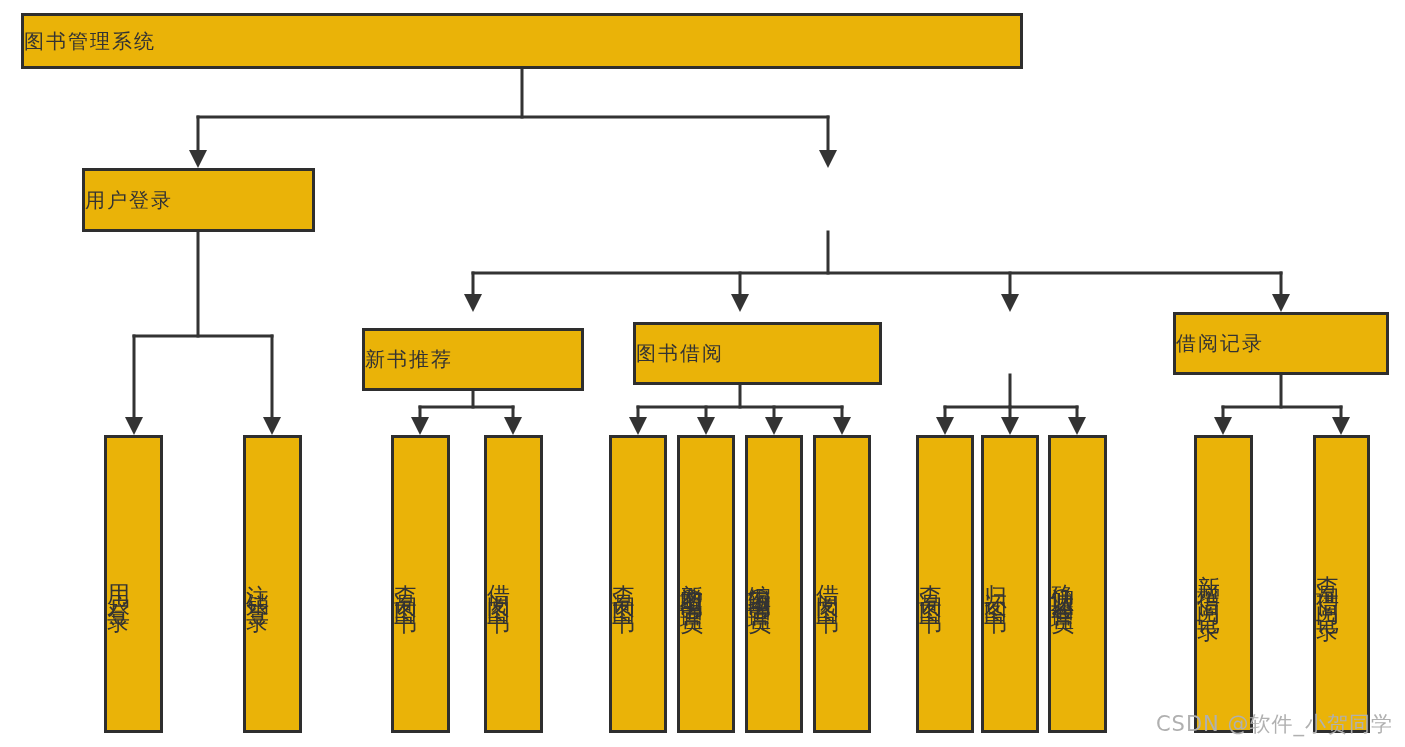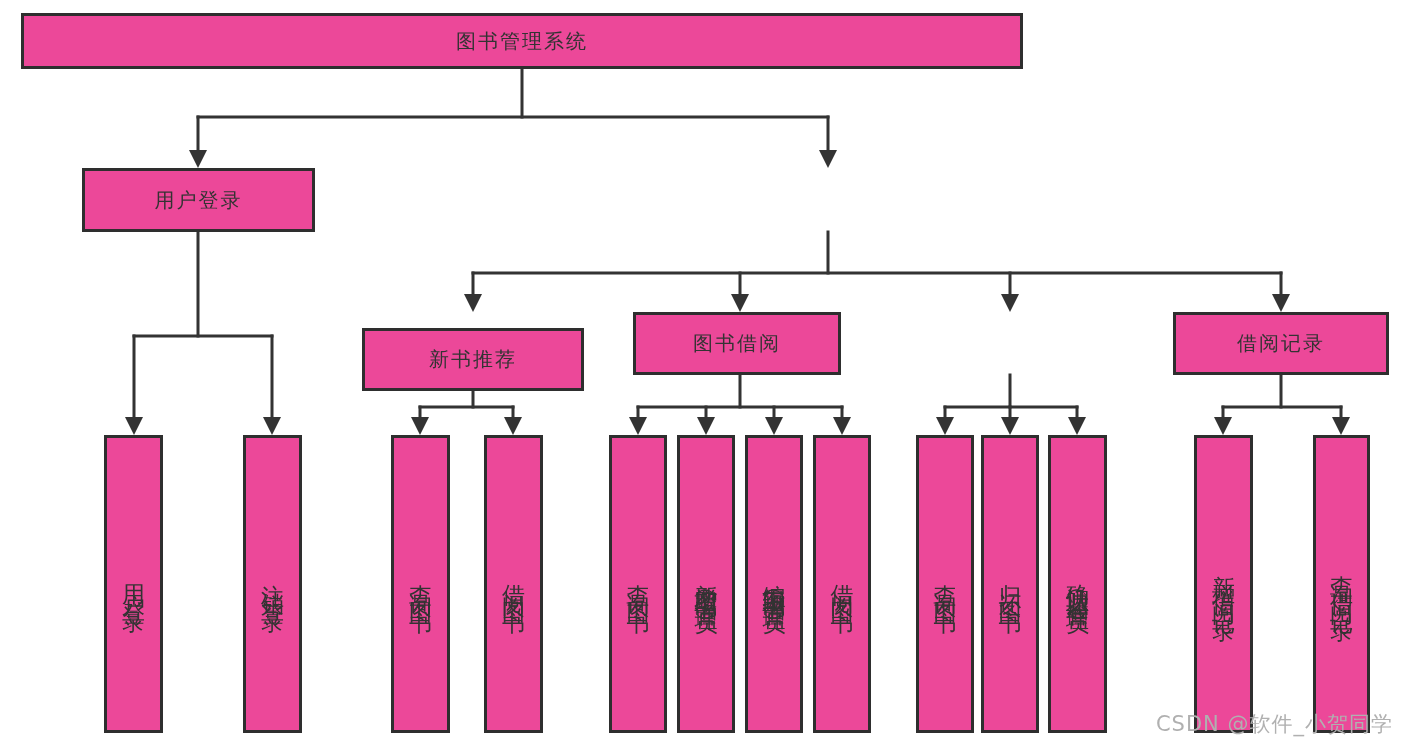--- a/index.html
+++ b/index.html
@@ -28,25 +28,25 @@
     fill: none;
     stroke-linecap: square;
   }
   svg.connectors polygon {
     fill: var(--line-color, #333333);
     stroke: none;
   }
   .node {
     position: absolute;
     box-sizing: border-box;
-    background: #ec4899;
+    background: #eab308;
     border: 3px solid var(--border-color, #2e2e2e);
     display: flex;
     align-items: center;
-    justify-content: center;
+    justify-content: flex-start;
     color: var(--text-color, #333333);
   }
   .node.h span {
     font-size: 20px;
     letter-spacing: 2px;
     white-space: nowrap;
   }
   .node.v span {
     writing-mode: vertical-rl;
     text-orientation: mixed;
@@ -125,21 +125,21 @@
     <span>图书管理系统</span>
   </div>
 
   <div class="node h" style="left:82px; top:168px; width:233px; height:64px">
     <span>用户登录</span>
   </div>
 
   <div class="node h" style="left:362px; top:328px; width:222px; height:63px">
     <span>新书推荐</span>
   </div>
-  <div class="node h" style="left:633px; top:312px; width:208px; height:63px">
+  <div class="node h" style="left:633px; top:322px; width:249px; height:63px">
     <span>图书借阅</span>
   </div>
   <div class="node h" style="left:1173px; top:312px; width:216px; height:63px">
     <span>借阅记录</span>
   </div>
 
   <div class="node v" style="left:104px; top:435px; width:59px; height:298px">
     <span>用户登录</span>
   </div>
   <div class="node v" style="left:243px; top:435px; width:59px; height:298px">

